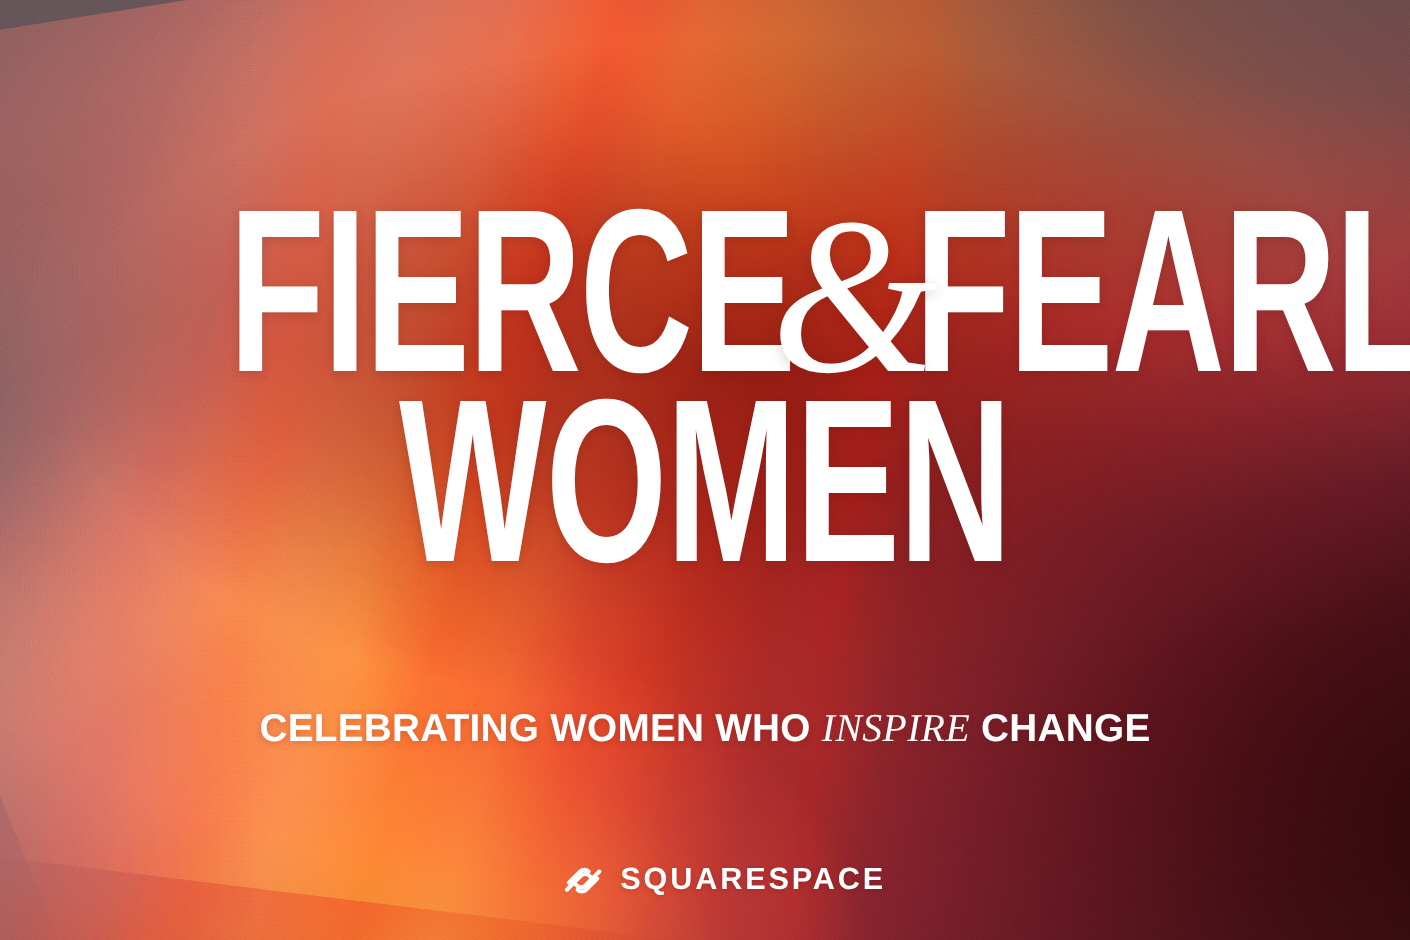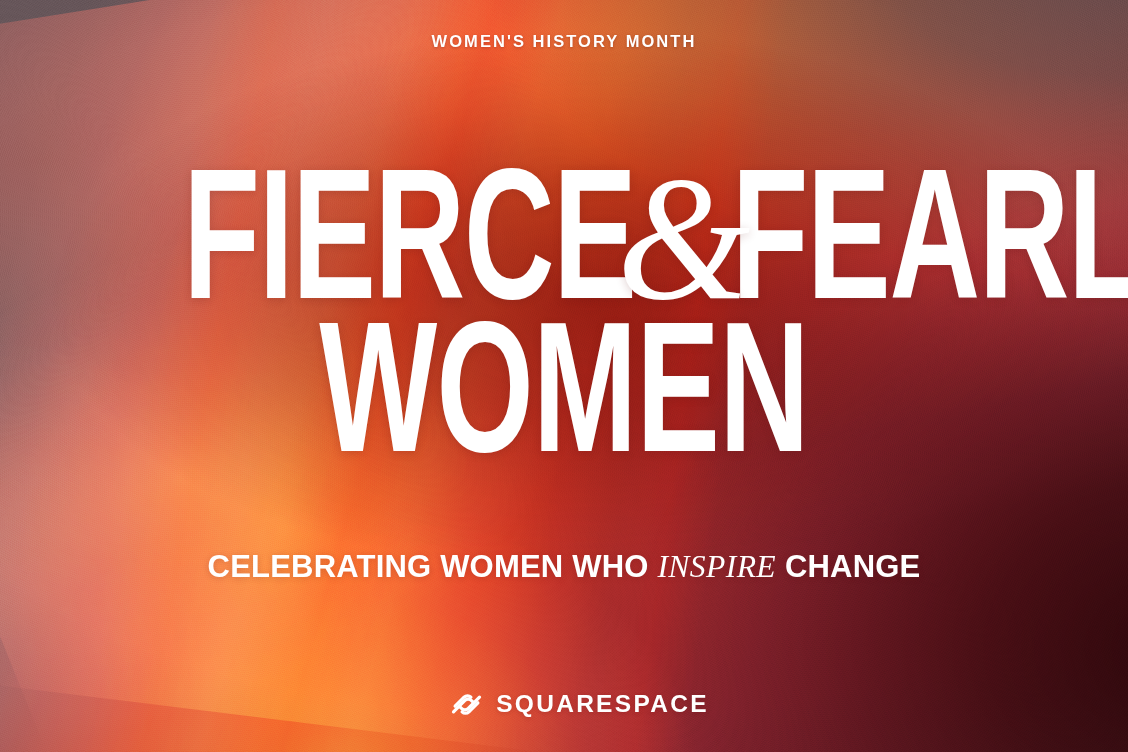--- a/index.html
+++ b/index.html
@@ -249,21 +249,21 @@
     font-size:0.96em;
     letter-spacing:0;
     transform:scaleX(1.42);
     display:inline-block;
     vertical-align:baseline;
     padding:0 .01em;
   }
 
   .subhead {
     position:absolute;
-    top:549px; left:0; right:0;
+    top:565px; left:0; right:0;
     text-align:center;
     color:#fff;
     font-size:31px;
     font-weight:bold;
     letter-spacing:0.2px;
     white-space:nowrap;
     text-shadow:0 1px 6px rgba(96,20,22,0.22);
   }
 
   .subhead .em {
@@ -310,21 +310,20 @@
   <div class="bg bg-blob-6"></div>
   <div class="bg bg-blob-9"></div>
   <div class="bg bg-blob-7"></div>
   <div class="bg bg-blob-8"></div>
   <div class="bg bg-streaks"></div>
   <div class="bg bg-grain"></div>
   <div class="bg bg-vignette"></div>
 
   <div class="content">
 
-    <div class="eyebrow">WOMEN'S HISTORY MONTH</div>
 
     <div class="headline">
       <span class="hl-line hl-line-1"><span>FIERCE</span><span class="amp">&amp;</span><span>FEARLESS</span></span>
       <span class="hl-line hl-line-2">WOMEN</span>
     </div>
 
     <div class="subhead"><span>CELEBRATING WOMEN WHO </span><span class="em">INSPIRE</span><span> CHANGE</span></div>
 
     <div class="logo">
       <svg class="logo-mark" viewBox="0 0 62 54" aria-hidden="true">

